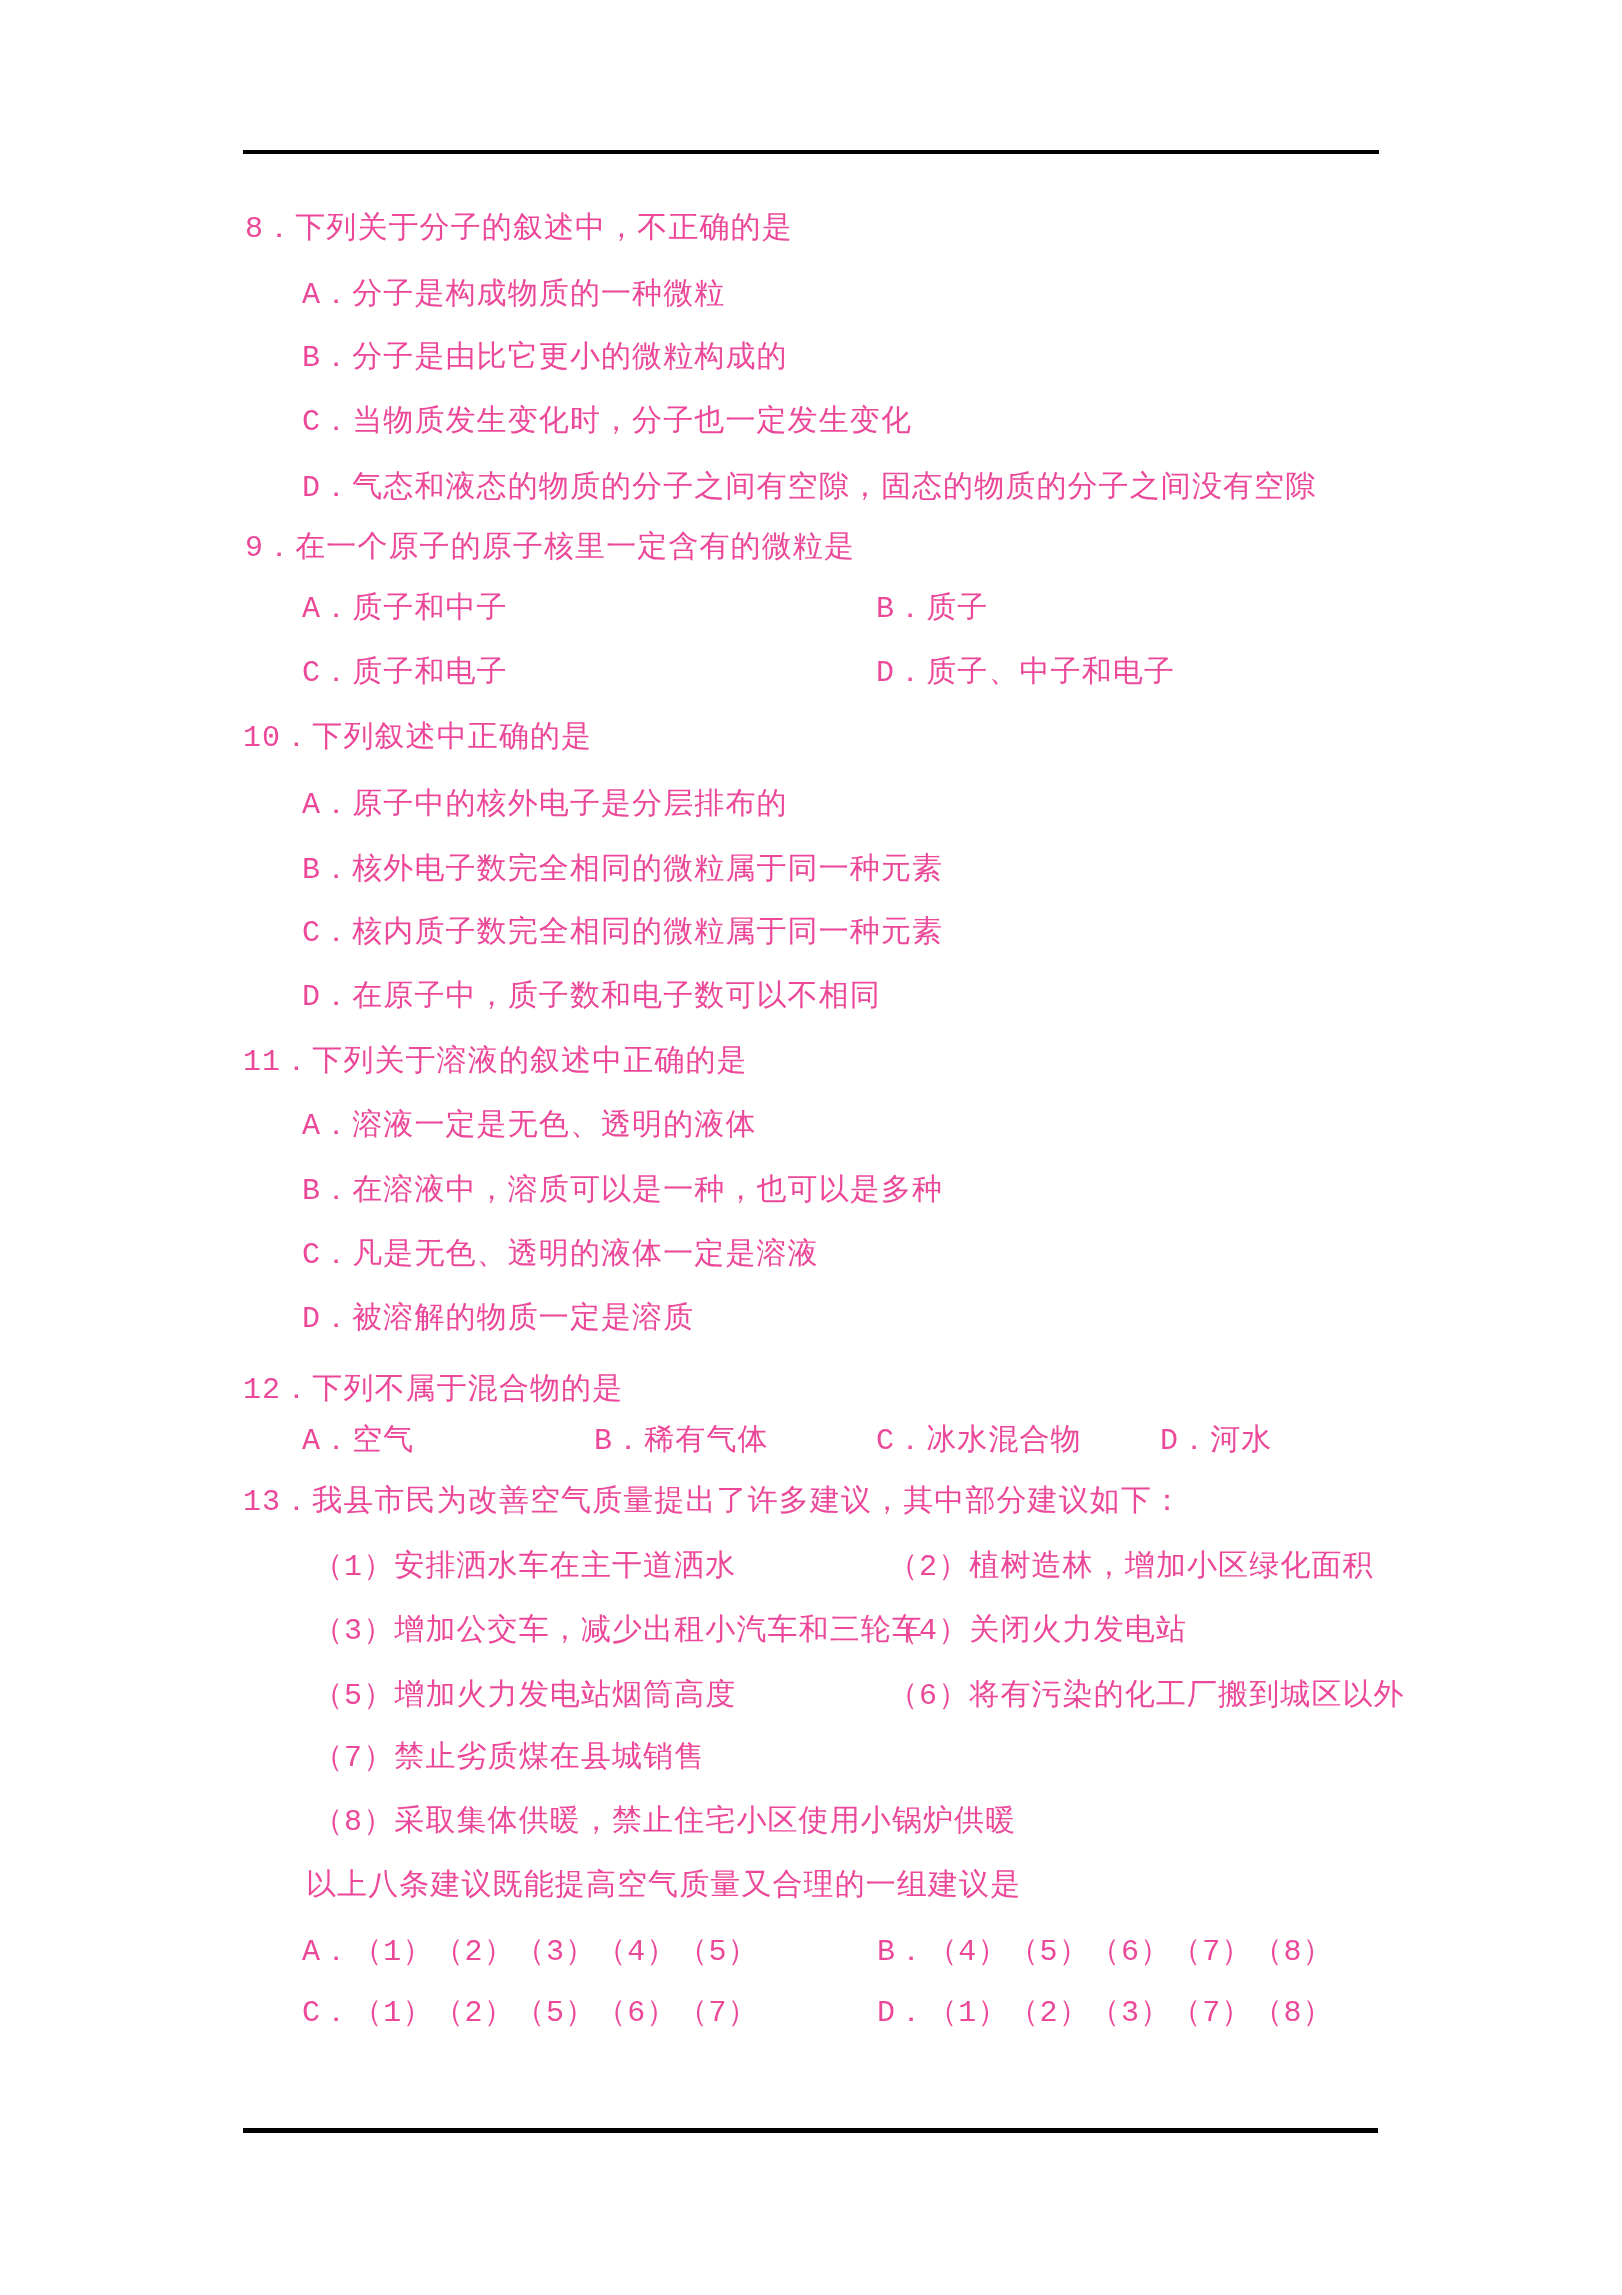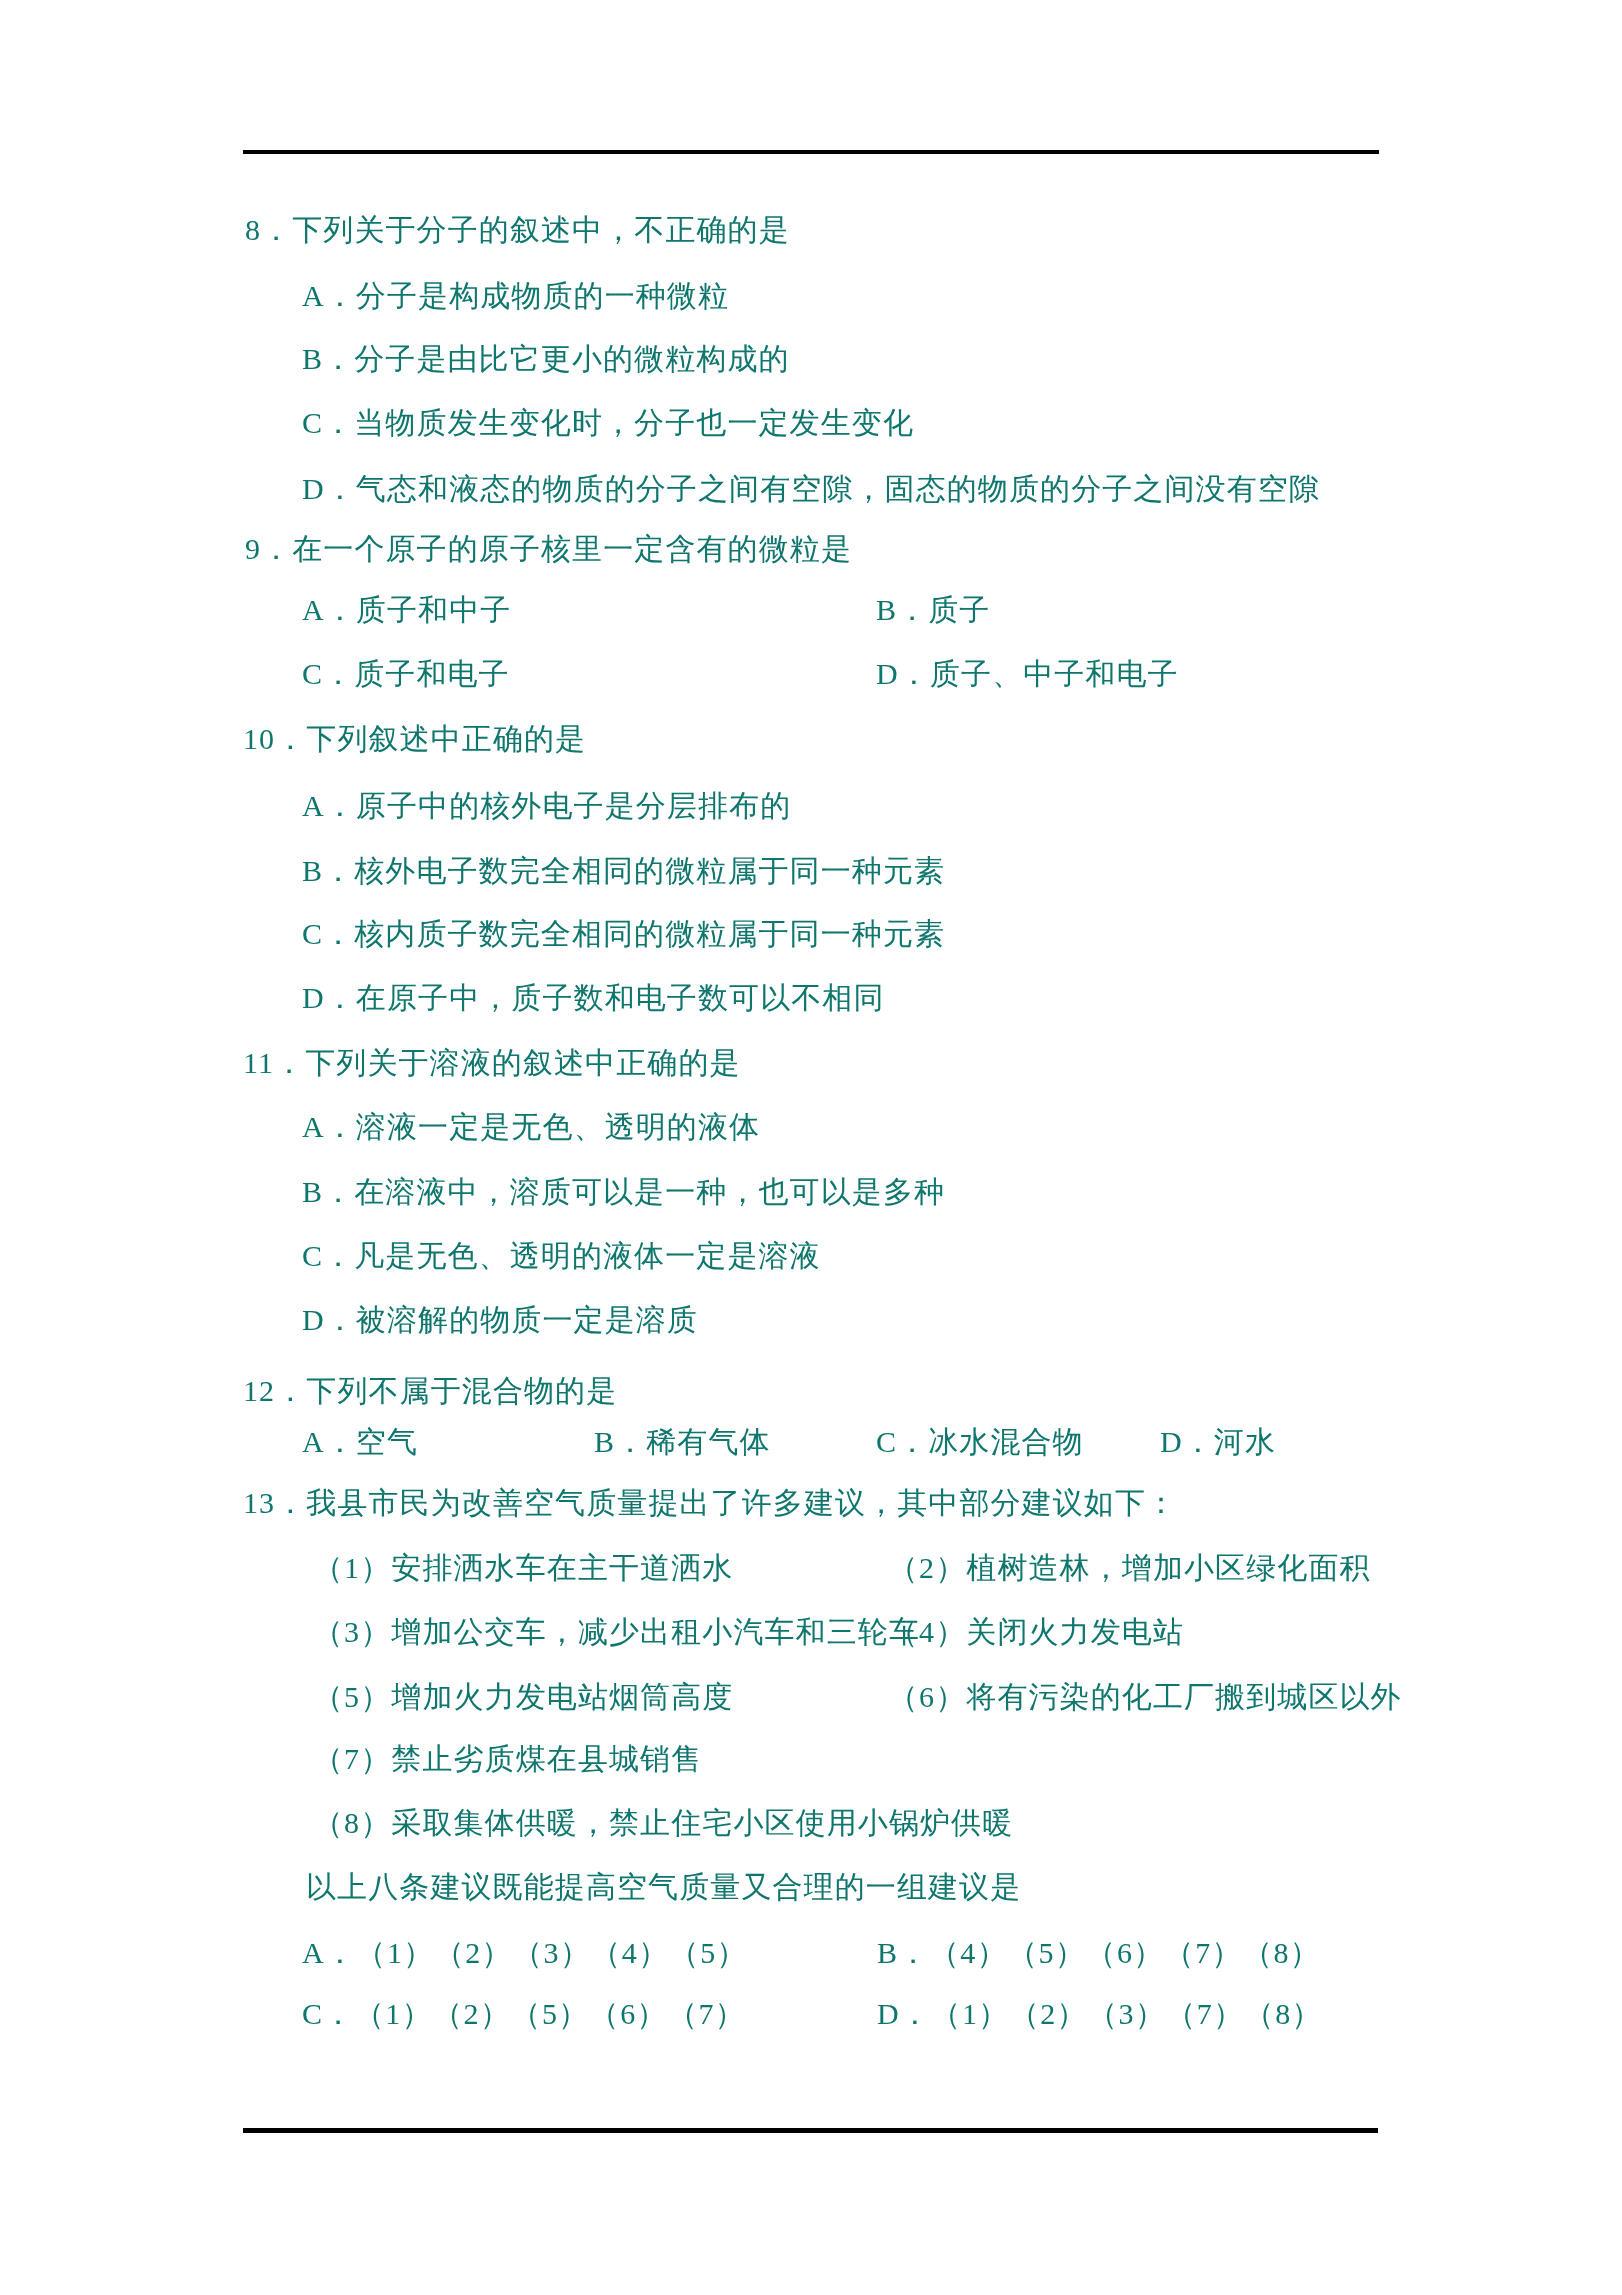--- a/index.html
+++ b/index.html
@@ -31,21 +31,22 @@
     top: 2128px;
     width: 1135px;
     height: 4.5px;
   }
   .t {
     position: absolute;
     white-space: nowrap;
     font-size: 30px;
     line-height: 45px;
     letter-spacing: 1.1px;
-    color: #0f766e;
+    color: #ec4899;
+    font-family: Liberation Mono, monospace;
   }
 </style>
 </head>
 <body>
 
 <div class="page">
 
   <div class="rule rule-top"></div>
 
   <div class="t" style="left:245px; top:207px;">8．下列关于分子的叙述中，不正确的是</div>

